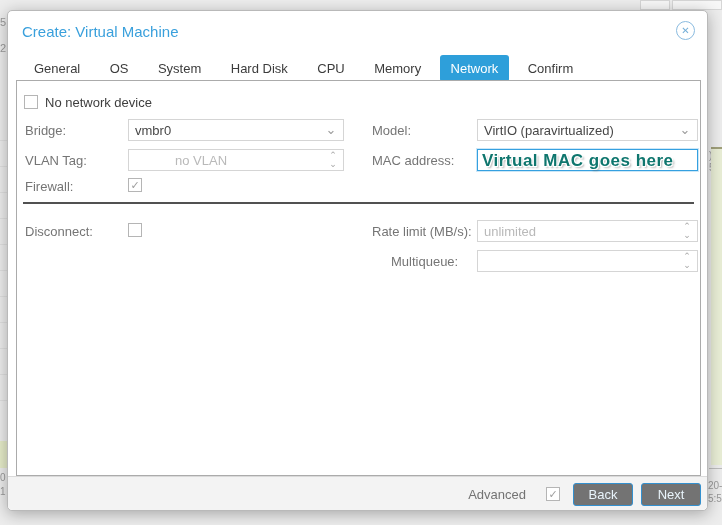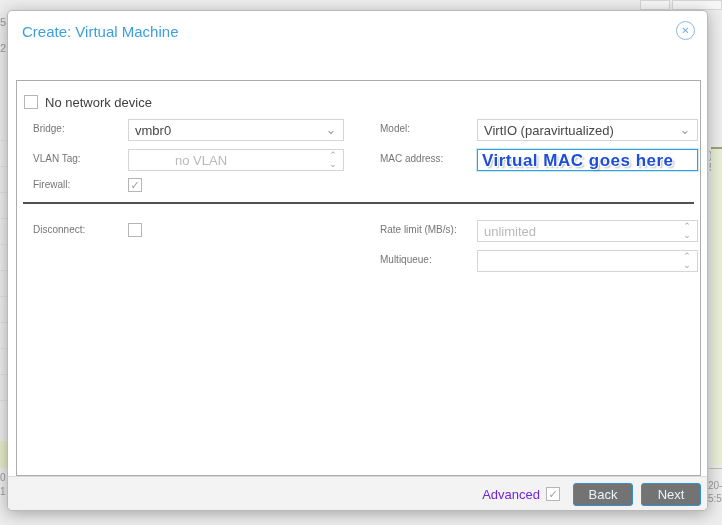--- a/index.html
+++ b/index.html
@@ -39,21 +39,21 @@
     display:inline-block; padding:6px 11px; margin-right:3px;
     font-size:13px; color:#3c3c3c; border-radius:3px; cursor:pointer;
   }
   .tab.active { background:#2e9fda; color:#fff; }
 
   
   .panel {
     position:absolute; left:8px; top:69px; width:685px; height:396px;
     border:1px solid #ababab; background:#fff;
   }
-  .flabel { position:absolute; font-size:10px; color:#757575;margin-left:8px; }
+  .flabel { position:absolute; font-size:13px; color:#757575; }
   .cblabel { position:absolute; font-size:13px; color:#3e3e3e; }
   .checkbox {
     position:absolute; width:14px; height:14px; background:#fff;
     border:1px solid #b5b5b5; cursor:pointer; text-align:center;
   }
   .checkbox .mark { color:#9d9d9d; font-size:11px; line-height:12px; display:block; }
   .field {
     position:absolute; height:22px; background:#fff;
     border:1px solid #d5d5d5; font-size:13px; color:#474747;
   }
@@ -67,21 +67,21 @@
     color:#9b9b9b; font-size:13px; line-height:20px; text-align:center; cursor:pointer;
   }
   .spin-trigger {
     position:absolute; right:3px; top:1px; width:14px; height:19px;
     display:flex; flex-direction:column; align-items:center; cursor:pointer;
     color:#a5a5a5; font-size:9px; line-height:9px;
   }
   .field.focused { border:1px solid #35a0e0; box-shadow:0 0 0 1px rgba(53,160,224,.25); }
   .mac-annotation {
     display:block; padding:1px 2px 0 4px; font-size:17px; font-weight:bold; letter-spacing:0.5px;
-    color:#1d4ed8; white-space:nowrap;
+    color:#0f766e; white-space:nowrap;
     text-shadow:-1px -1px 0 #fff, 1px -1px 0 #fff, -1px 1px 0 #fff, 1px 1px 0 #fff, 2px 2px 2px rgba(90,90,90,.45);
   }
   .divider { position:absolute; left:6px; right:6px; top:121px; border-top:2px solid #515151; }
 
   
   .footer {
     position:absolute; left:0; right:0; bottom:0; height:34px;
     background:#f3f3f3; border-top:1px solid #dadada; border-radius:0 0 5px 5px;
   }
   .help-btn {
@@ -91,21 +91,21 @@
   }
   .help-q {
     display:inline-block; width:13px; height:13px; border-radius:50%;
     background:#4a4a4a; color:#fff; font-size:9px; font-weight:bold;
     line-height:13px; text-align:center; vertical-align:-2px; margin-right:5px;
   }
   .footer-right {
     position:absolute; right:6px; top:5px; height:24px;
     display:flex; align-items:center;
   }
-  .advanced-label { font-size:13px; color:#6d28d9; margin-right:6px; }
+  .advanced-label { font-size:13px; color:#737373; margin-right:20px; }
   .footer .checkbox.inline { position:static; margin-right:13px; }
   .btn {
     width:60px; height:23px; border-radius:3px; background:#737373; border:1px solid #3390cf;
     color:#e9f4fb; font-size:13px; text-align:center; line-height:21px; cursor:pointer;
   }
   .btn + .btn { margin-left:8px; }
 </style>
 </head>
 <body>
 
@@ -135,20 +135,30 @@
 <div class="bg-green" style="left:0;top:441px;width:7px;height:27px;background:#e6ecc9;"></div>
 <div class="bg-line" style="left:709px;top:468px;width:13px;height:1px;background:#bdbdbd;"></div>
 
 <div class="dialog">
 
   <div class="title-bar">
     <span class="title">Create: Virtual Machine</span>
     <span class="close-btn">✕</span>
   </div>
 
+  <div class="tabs">
+    <span class="tab">General</span>
+    <span class="tab">OS</span>
+    <span class="tab">System</span>
+    <span class="tab">Hard Disk</span>
+    <span class="tab">CPU</span>
+    <span class="tab">Memory</span>
+    <span class="tab active">Network</span>
+    <span class="tab">Confirm</span>
+  </div>
 
   <div class="panel">
 
     <span class="checkbox" style="left:7px;top:14px;"></span>
     <span class="cblabel" style="left:28px;top:14px;">No network device</span>
 
     <span class="flabel" style="left:8px;top:42px;">Bridge:</span>
     <div class="field" style="left:111px;top:38px;width:216px;">
       <input type="text" value="vmbr0" style="">
       <span class="combo-trigger">⌄</span>
@@ -186,21 +196,21 @@
 
     <span class="flabel" style="left:355px;top:143px;">Rate limit (MB/s):</span>
     <div class="field" style="left:460px;top:139px;width:221px;">
       <input type="text" placeholder="unlimited" style="">
       <span class="spin-trigger">
           <span>⌃</span>
           <span>⌄</span>
         </span>
     </div>
 
-    <span class="flabel" style="left:355px;top:173px;">Multiqueue:</span>
+    <span class="flabel" style="left:374px;top:173px;">Multiqueue:</span>
     <div class="field" style="left:460px;top:169px;width:221px;">
       <input type="text" value="" style="">
       <span class="spin-trigger">
           <span>⌃</span>
           <span>⌄</span>
         </span>
     </div>
 
   </div>
 

